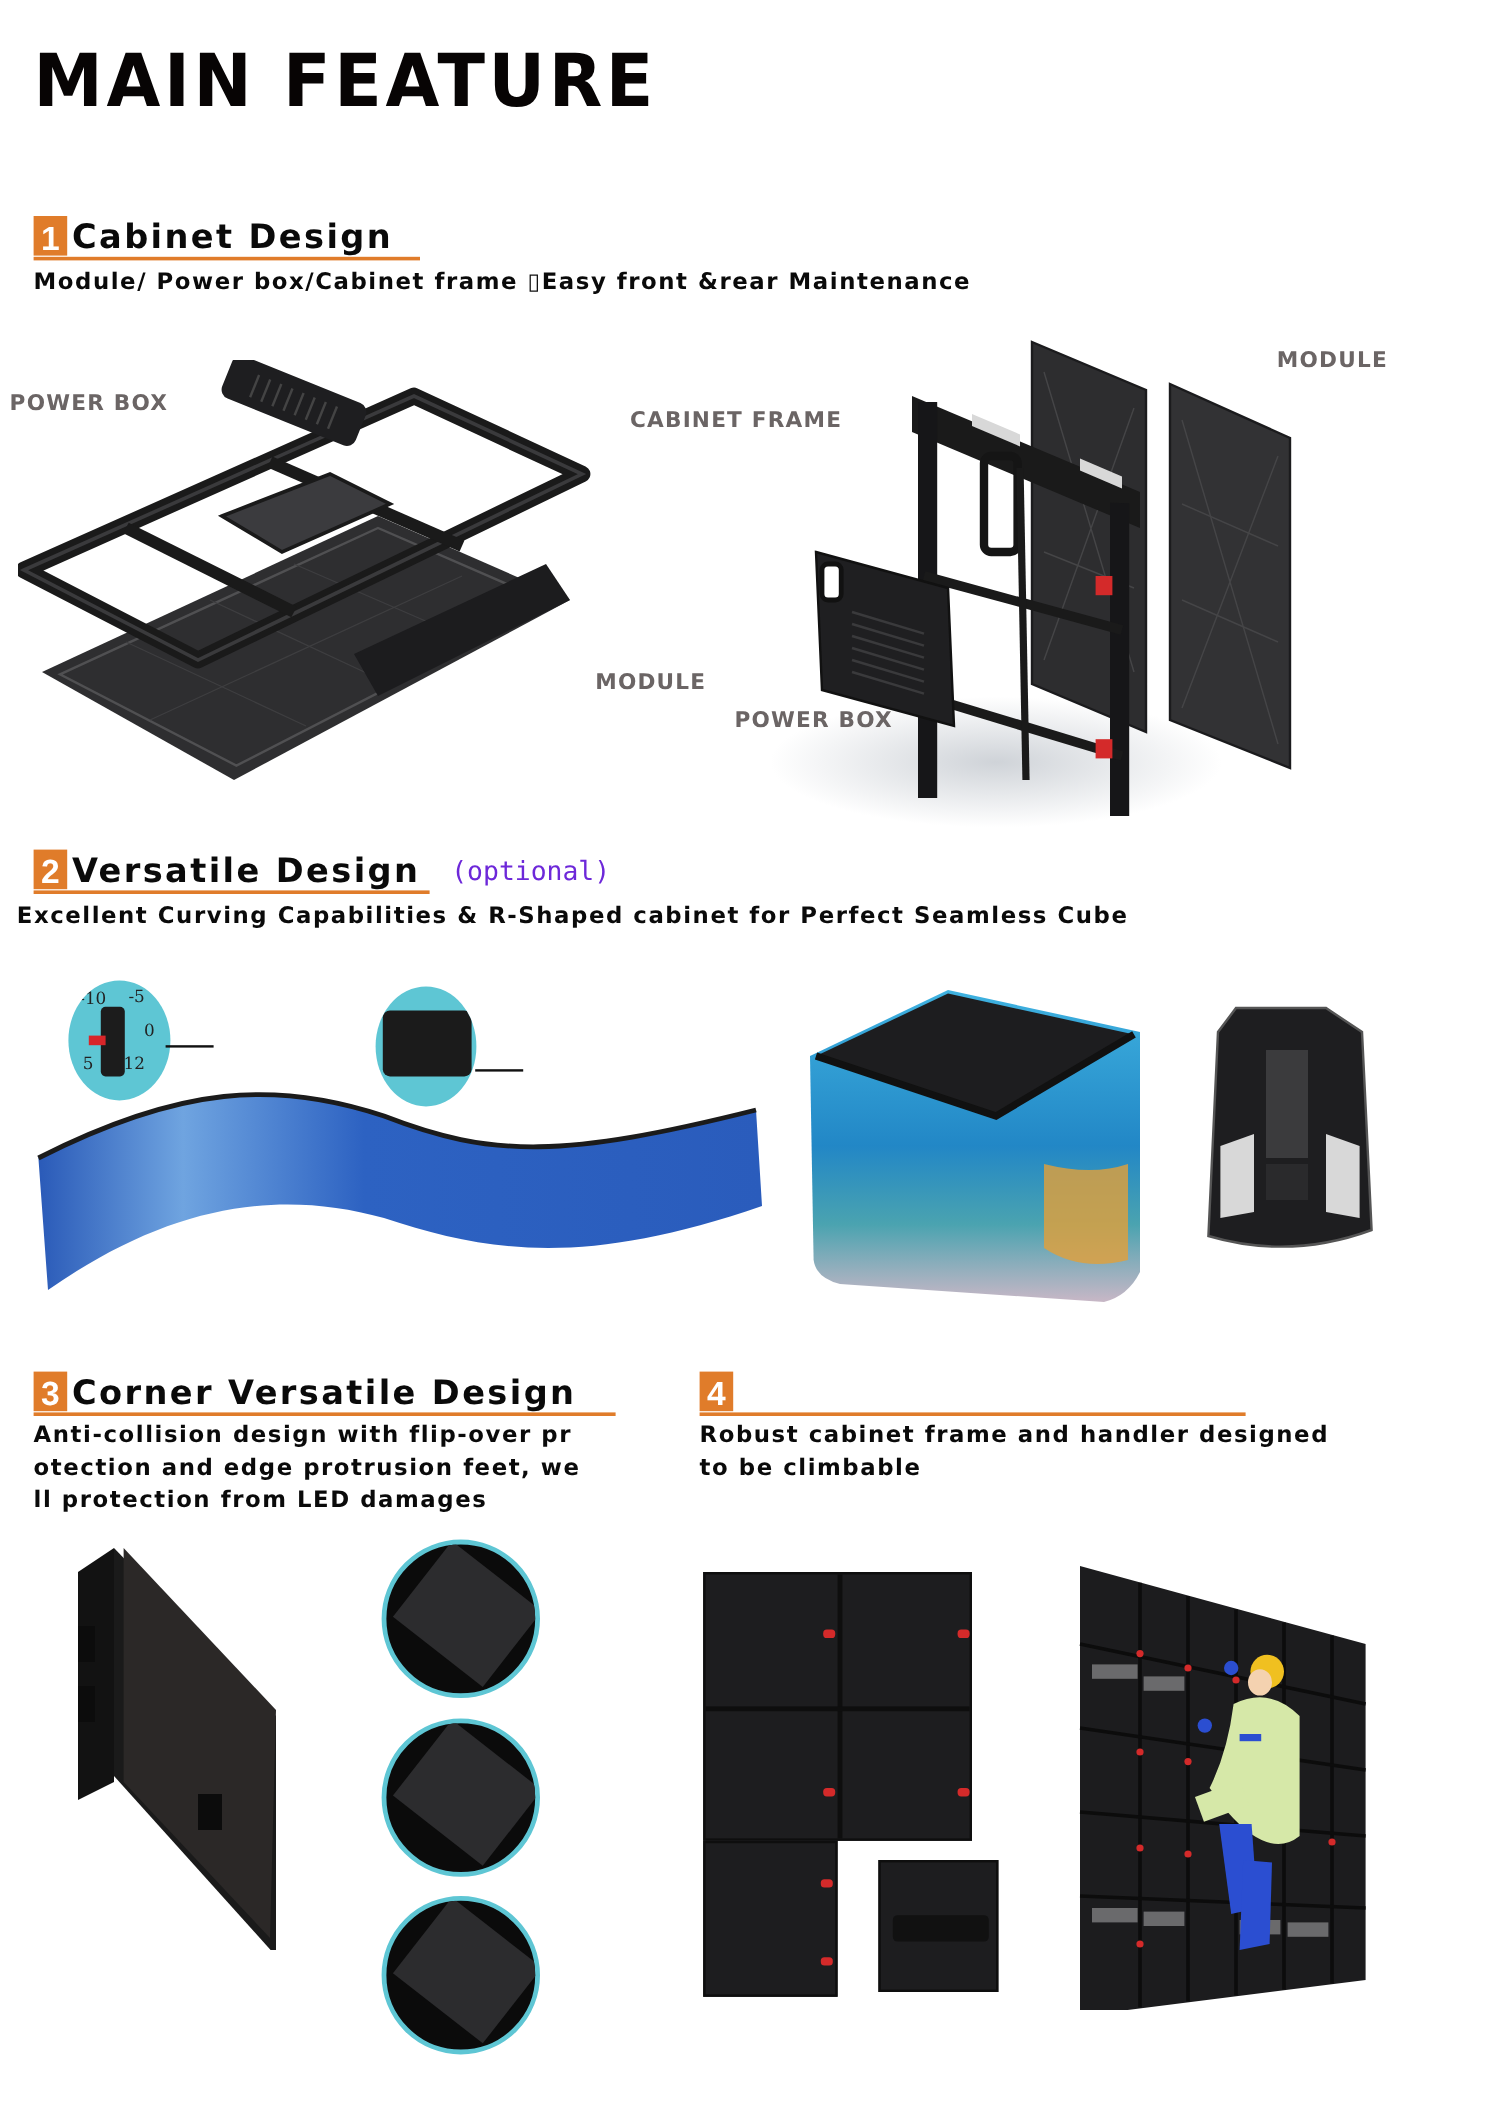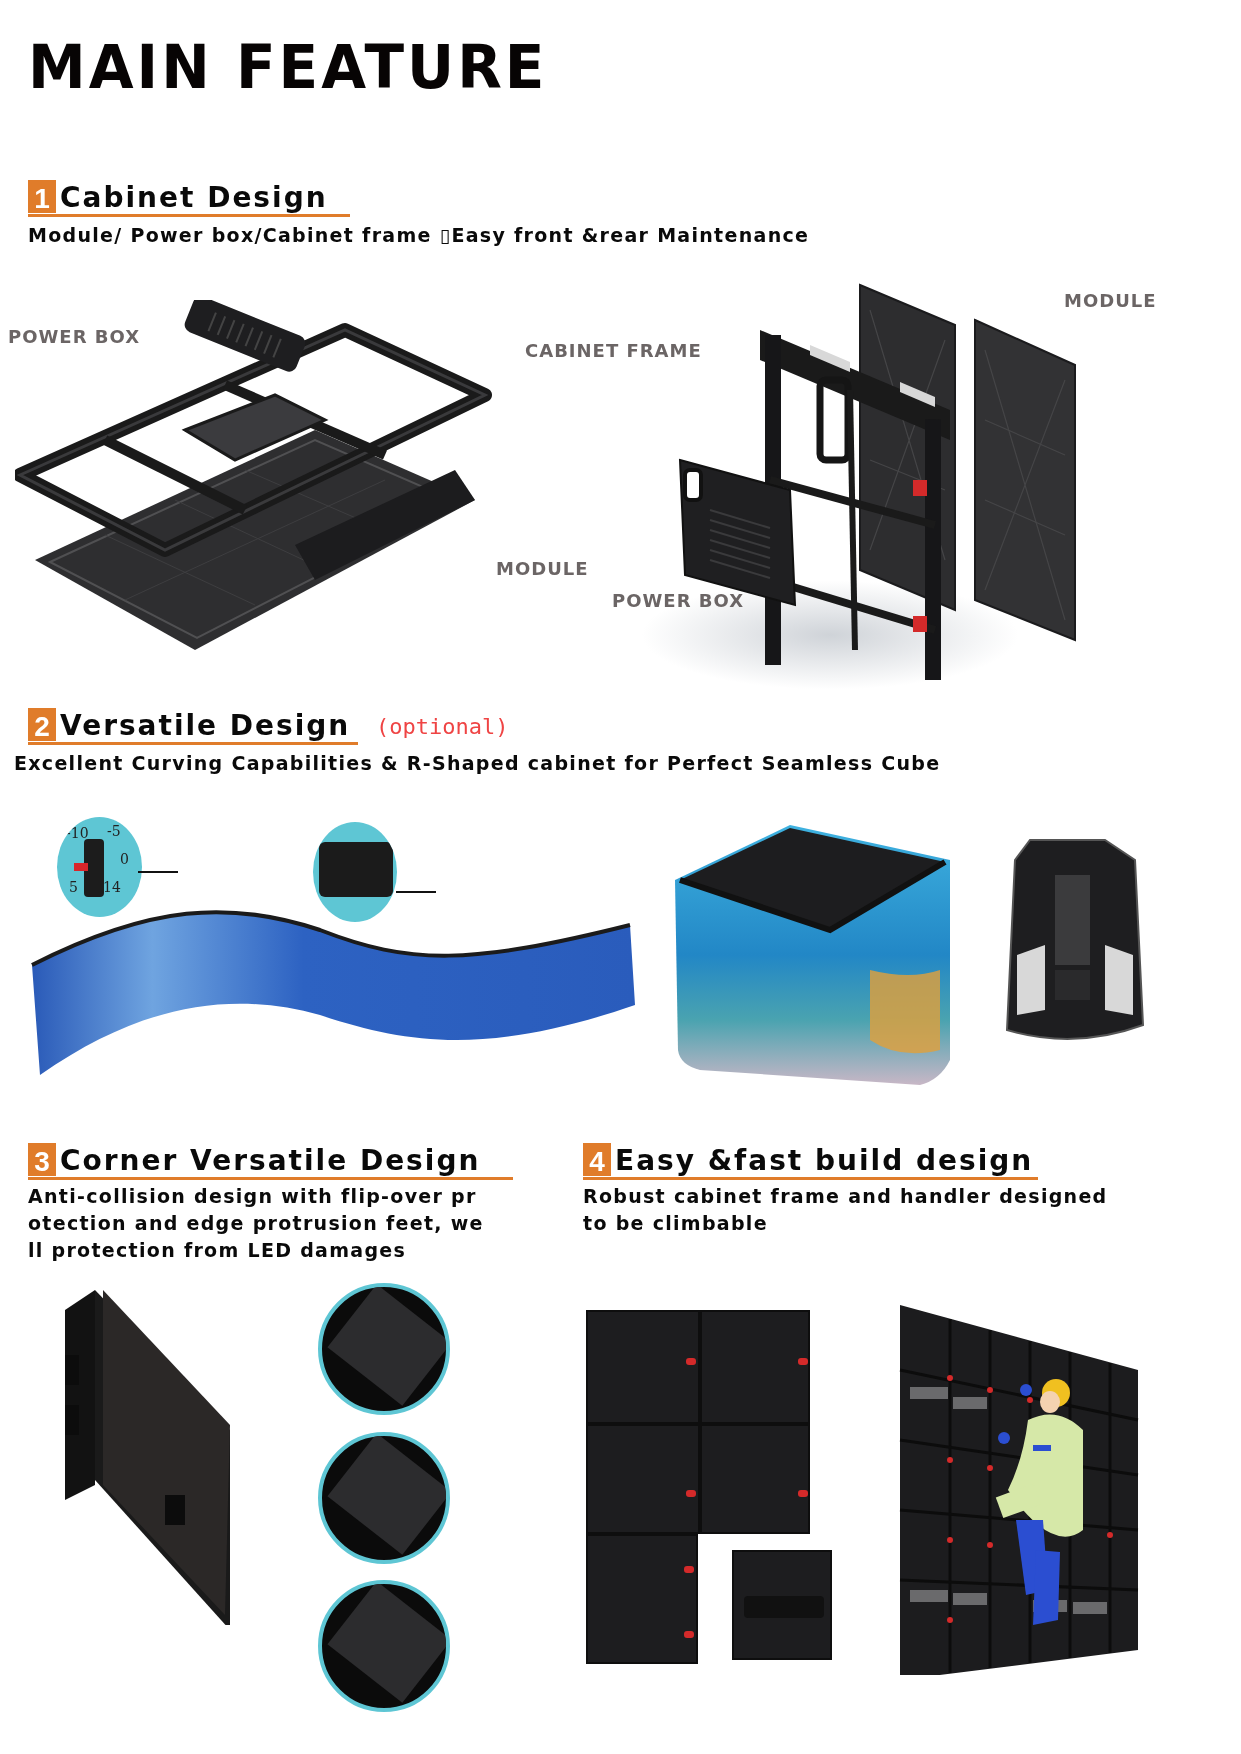--- a/index.html
+++ b/index.html
@@ -15,21 +15,21 @@
   }
 
   .sec-head { display: flex; align-items: flex-end; border-bottom: 3px solid #e07c2a; padding-bottom: 1px; }
   .badge {
     background: #e07c2a; color: #fff; font-weight: bold;
     font-family: "Liberation Sans", sans-serif;
     width: 28px; height: 33px; font-size: 28px; line-height: 38px; text-align: center;
     overflow: hidden; margin-right: 4px;
   }
   .sec-title { font-weight: bold; font-size: 28px; letter-spacing: 2px; line-height: 30px; font-family: "DejaVu Sans", sans-serif; }
-  .optional { font-family: "DejaVu Sans Mono", monospace; font-size: 22px; color: #ef4444; margin-left: 18px; }
+  .optional { font-family: "DejaVu Sans Mono", monospace; font-size: 22px; color: #6d28d9; margin-left: 18px; }
   .sub { font-weight: bold; font-size: 19px; letter-spacing: 1.3px; line-height: 27px; font-family: "DejaVu Sans", sans-serif; }
 
   .label { font-family: "DejaVu Sans", sans-serif; font-weight: bold; font-size: 18px; color: #6b6565; letter-spacing: 1px; }
 
   
   .ph { background: #2a2a2c; }
   .shadow-soft { background: radial-gradient(ellipse at center, #cfd3d8 0%, rgba(255,255,255,0) 70%); }
 
   .circle { border-radius: 50%; overflow: hidden; }
   .teal { background: #5ec6d4; }
@@ -127,21 +127,21 @@
 </div>
 <div class="abs sub" style="left:14px; top:750px;">Excellent Curving Capabilities &amp; R-Shaped cabinet for Perfect Seamless Cube</div>
 
 <div class="abs circle teal" style="left:57px; top:817px; width:85px; height:100px;">
   <div class="abs" style="left:27px; top:22px; width:20px; height:58px; background:#1c1c1c; border-radius:4px;"></div>
   <div class="abs" style="left:17px; top:46px; width:14px; height:8px; background:#d8262a;"></div>
   <span class="dial-num" style="left:9px; top:8px;">-10</span>
   <span class="dial-num" style="left:50px; top:6px;">-5</span>
   <span class="dial-num" style="left:63px; top:34px;">0</span>
   <span class="dial-num" style="left:12px; top:62px;">5</span>
-  <span class="dial-num" style="left:46px; top:62px;">14</span>
+  <span class="dial-num" style="left:46px; top:62px;">12</span>
 </div>
 <div class="abs line" style="left:138px; top:871px; width:40px;"></div>
 
 <div class="abs circle teal" style="left:313px; top:822px; width:84px; height:100px;">
   <div class="abs" style="left:6px; top:20px; width:74px; height:55px; background:#1b1b1b; border-radius:6px;"></div>
 </div>
 <div class="abs line" style="left:396px; top:891px; width:40px;"></div>
 
 <div class="abs" style="left:30px; top:905px; width:610px; height:175px;">
   <svg width="610" height="175" viewBox="0 0 610 175">
@@ -209,21 +209,20 @@
 </div>
 <div class="abs circle ring" style="left:318px; top:1432px; width:132px; height:132px;">
   <div class="abs" style="left:20px; top:18px; width:95px; height:80px; background:#2c2c2e; transform:rotate(38deg);"></div>
 </div>
 <div class="abs circle ring" style="left:318px; top:1580px; width:132px; height:132px;">
   <div class="abs" style="left:20px; top:18px; width:95px; height:80px; background:#2c2c2e; transform:rotate(38deg);"></div>
 </div>
 
 <div class="abs sec-head" style="left:583px; top:1143px; width:455px;">
   <div class="badge">4</div>
-  <div class="sec-title">Easy &amp;fast build design</div>
 </div>
 <div class="abs sub" style="left:583px; top:1183px;">Robust cabinet frame and handler designed</div>
 <div class="abs sub" style="left:583px; top:1210px;">to be climbable</div>
 
 <div class="abs ph" style="left:586px; top:1310px; width:224px; height:224px; background:#1d1d1f; border:2px solid #0e0e0e;">
   <div class="abs" style="left:110px; top:0; width:4px; height:220px; background:#0e0e0e;"></div>
   <div class="abs" style="left:0; top:110px; width:220px; height:4px; background:#0e0e0e;"></div>
   <div class="abs" style="left:98px; top:46px; width:10px; height:7px; background:#d42a2a; border-radius:3px;"></div>
   <div class="abs" style="left:210px; top:46px; width:10px; height:7px; background:#d42a2a; border-radius:3px;"></div>
   <div class="abs" style="left:98px; top:178px; width:10px; height:7px; background:#d42a2a; border-radius:3px;"></div>

